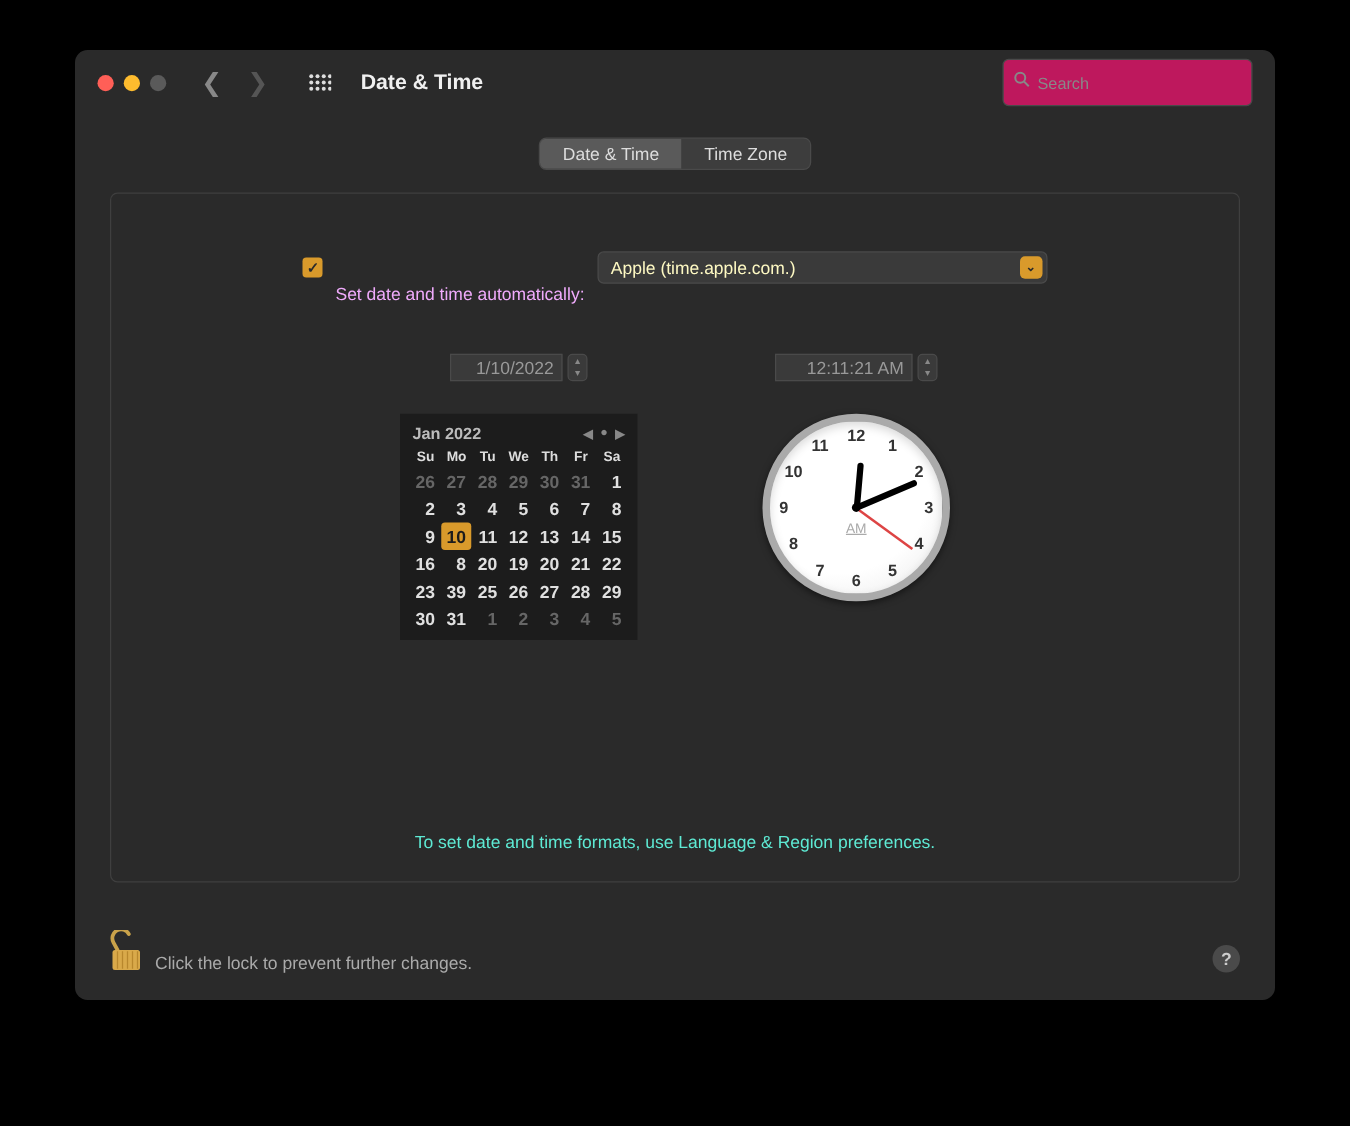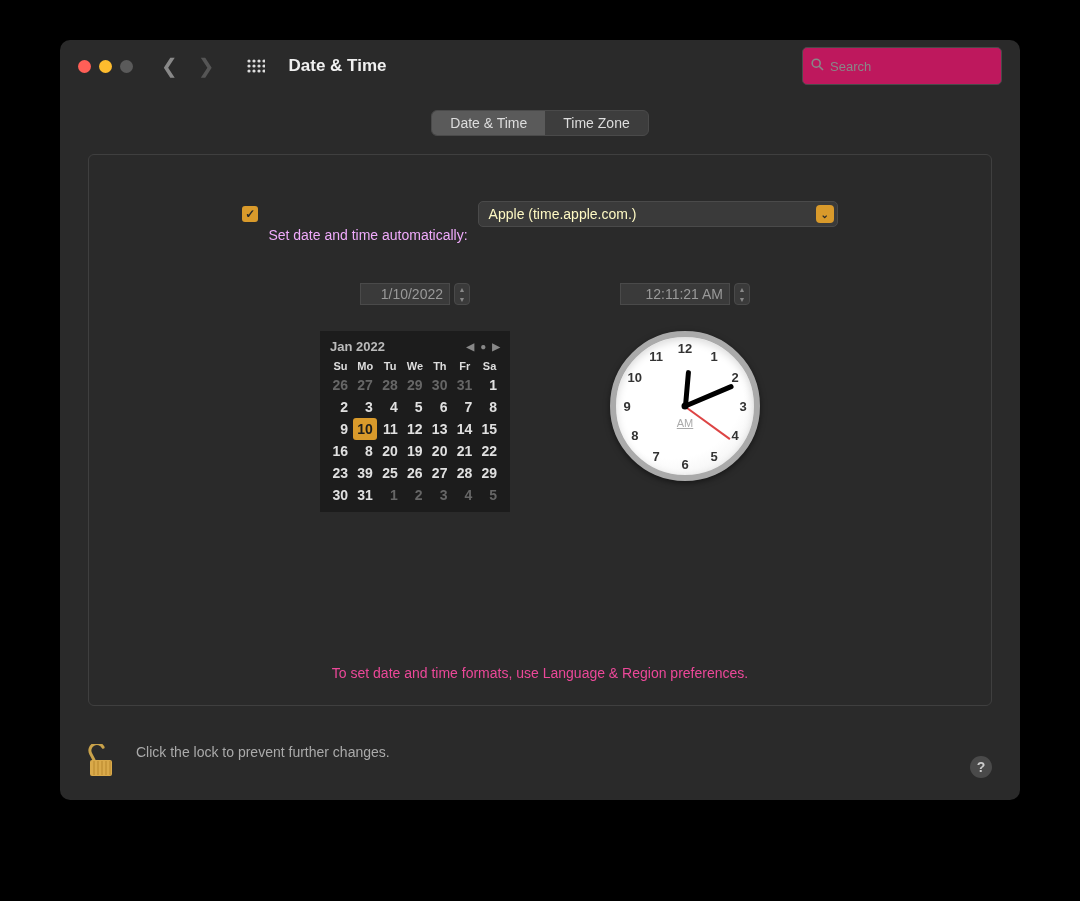--- a/index.html
+++ b/index.html
@@ -148,29 +148,29 @@
   .hand.second { width:1.5px; height:56px; margin-left:-0.75px; background:#d44; }
   .clock .center-dot {
     position:absolute; left:50%; top:50%; width:7px; height:7px;
     background:#000; border-radius:50%; transform:translate(-50%,-50%);
   }
 
   .footer-row {
     margin-top:auto; display:flex; align-items:center; justify-content:center;
     gap: 14px; padding-top:20px;
   }
-  .footer-row .hint { color:#ec4899; font-size:14px; }
+  .footer-row .hint { color:#5eead4; font-size:14px; }
   .pushbtn {
     background:#555; color:#eee; font-size:13px;
     border:none; border-radius:5px; padding:4px 12px;
     box-shadow: 0 1px 0 rgba(0,0,0,0.3);
   }
 
   .lockbar {
-    display:flex; align-items:flex-start; gap:22px;
+    display:flex; align-items:flex-end; gap:10px;
     padding: 18px 28px 22px 28px;
     position:relative;
   }
   .lock-icon svg { display:block; }
   .lock-text { color:#aaa; font-size:14px; }
   .help-btn {
     position:absolute; right:28px; bottom:22px;
     width:22px; height:22px; border-radius:50%;
     background:#4a4a4a; color:#ccc; font-size:14px; font-weight:600;
     display:flex; align-items:center; justify-content:center;

